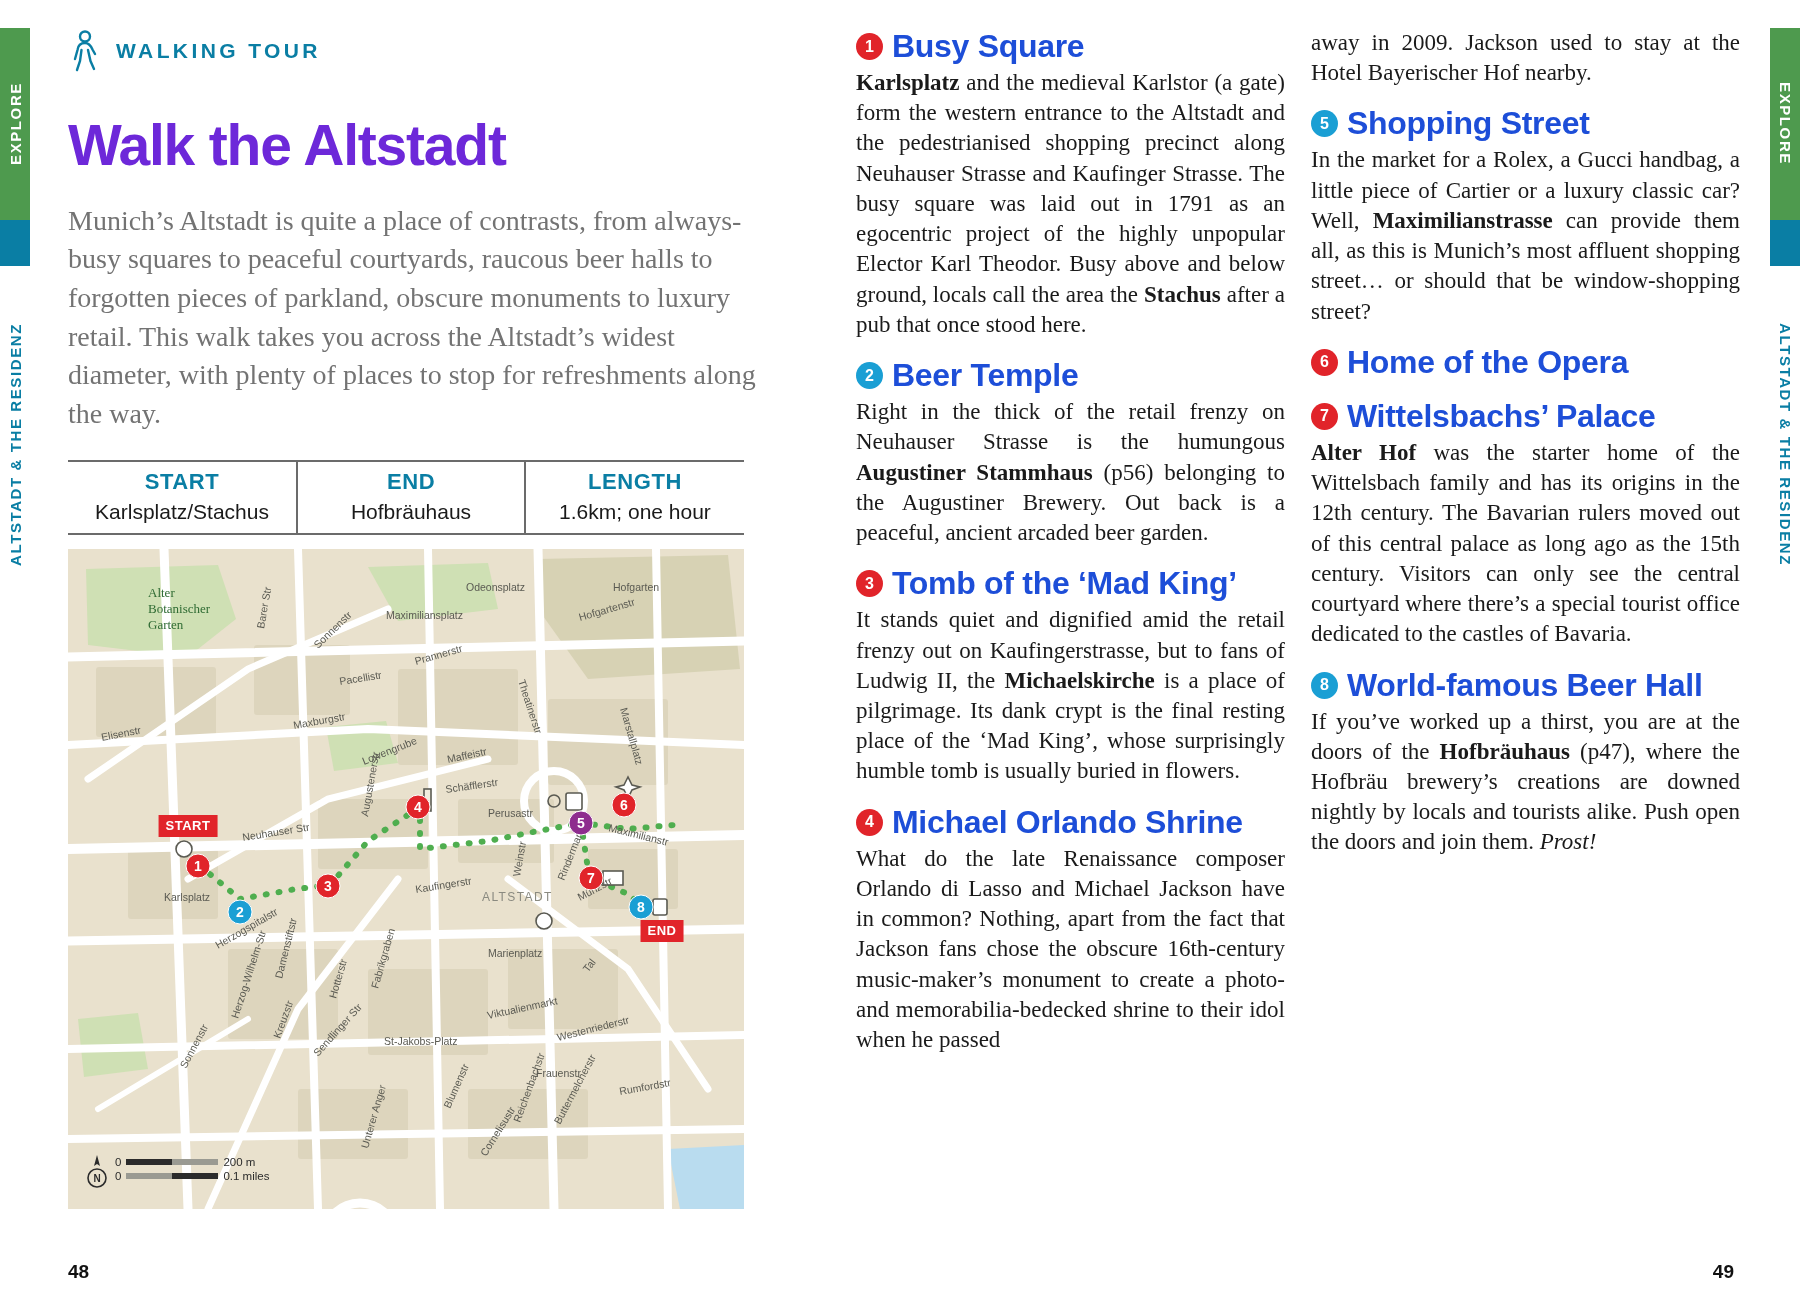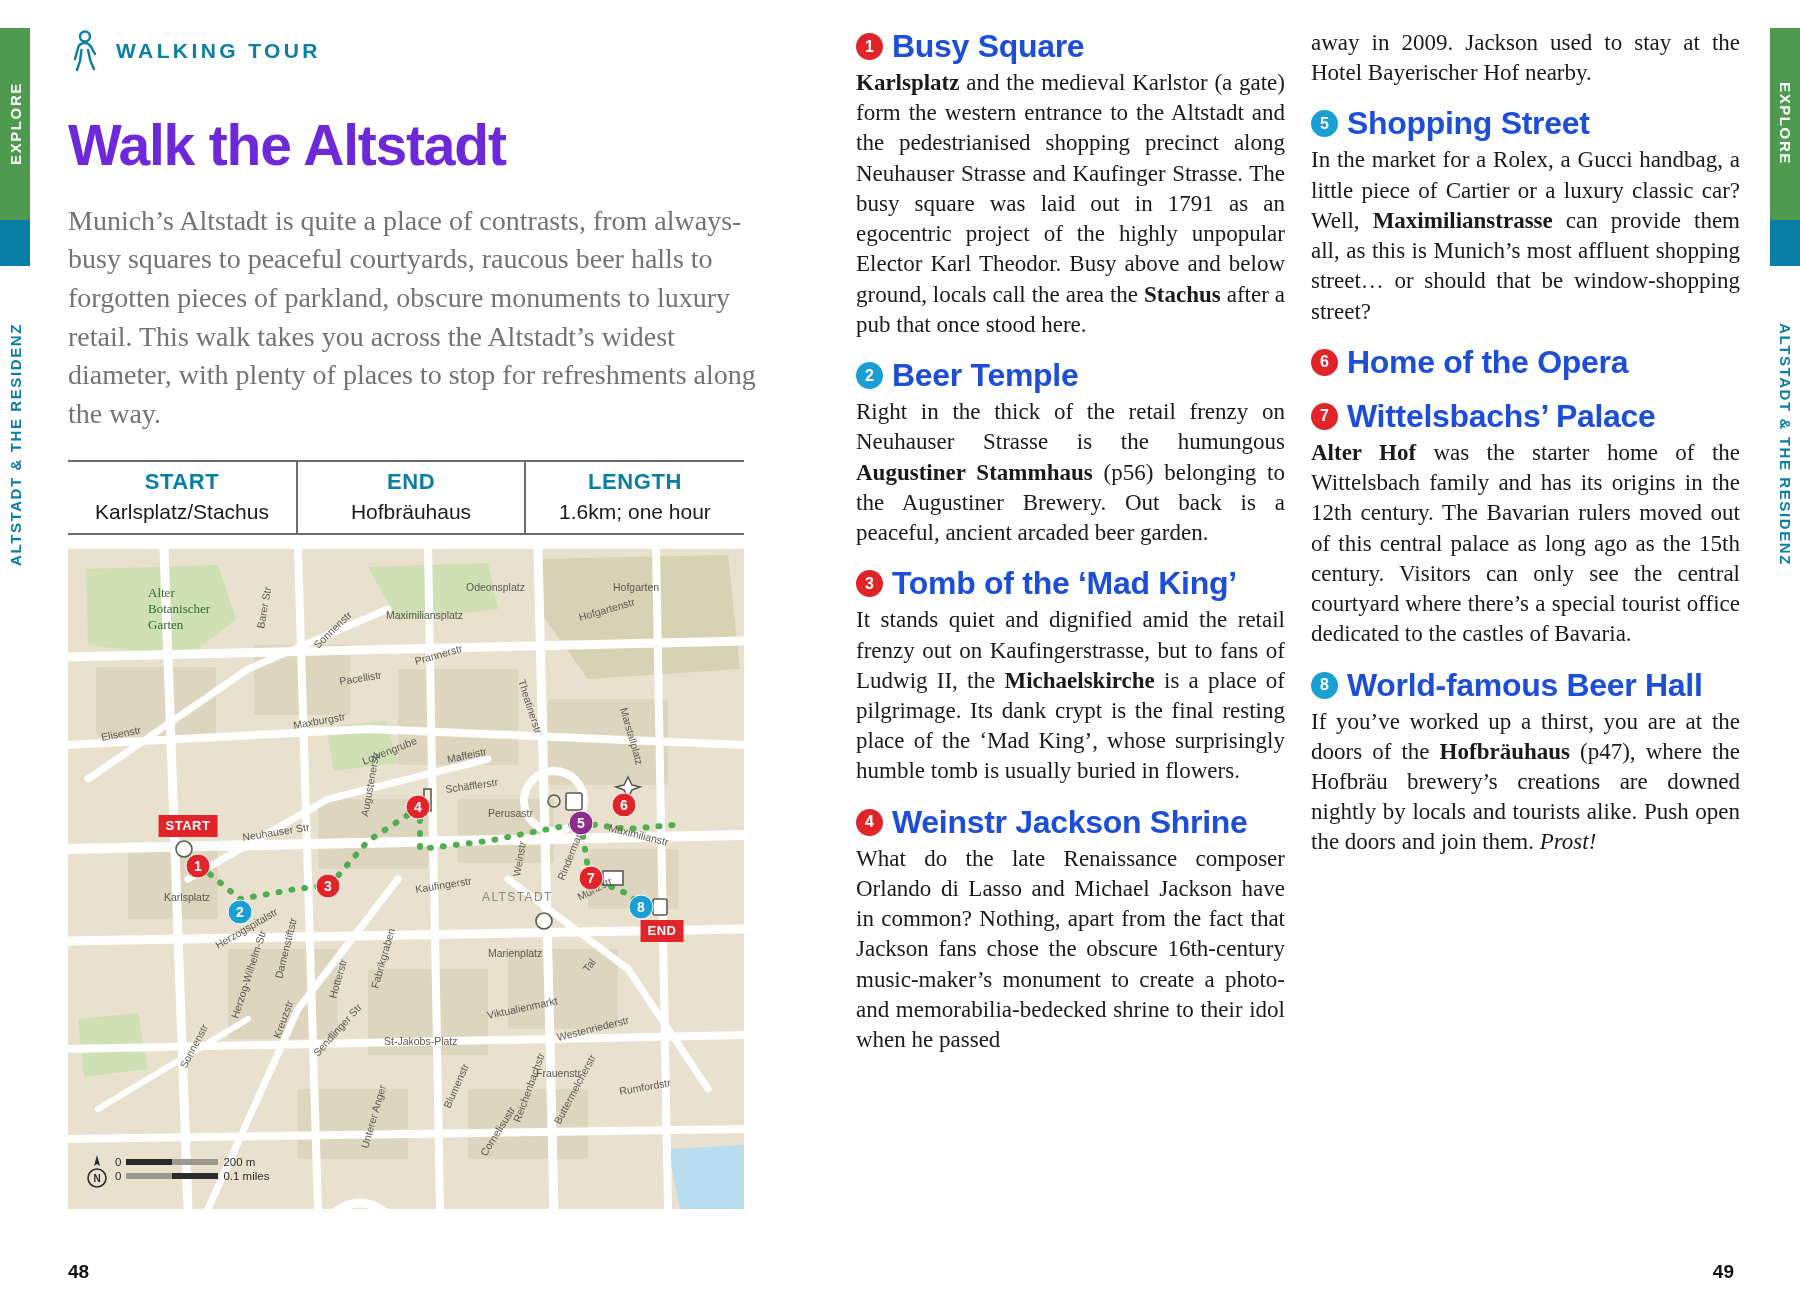--- a/index.html
+++ b/index.html
@@ -475,21 +475,21 @@
       <div class="entry">
         <div class="entry-head">
           <span class="badge red">3</span>
           <span class="entry-title">Tomb of the ‘Mad King’</span>
         </div>
         <div class="entry-body">It stands quiet and dignified amid the retail frenzy out on Kaufingerstrasse, but to fans of Ludwig II, the <b>Michaelskirche</b> is a place of pilgrimage. Its dank crypt is the final resting place of the ‘Mad King’, whose surprisingly humble tomb is usually buried in flowers.</div>
       </div>
       <div class="entry">
         <div class="entry-head">
           <span class="badge red">4</span>
-          <span class="entry-title">Weinstr Jackson Shrine</span>
+          <span class="entry-title">Michael Orlando Shrine</span>
         </div>
         <div class="entry-body">What do the late Renaissance composer Orlando di Lasso and Michael Jackson have in common? Nothing, apart from the fact that Jackson fans chose the obscure 16th-century music-maker’s monument to create a photo- and memorabilia-bedecked shrine to their idol when he passed</div>
       </div>
     </div>
 
     <div class="text-col">
       <div class="entry">
         <div class="entry-body">away in 2009. Jackson used to stay at the Hotel Bayerischer Hof nearby.</div>
       </div>
       <div class="entry">

